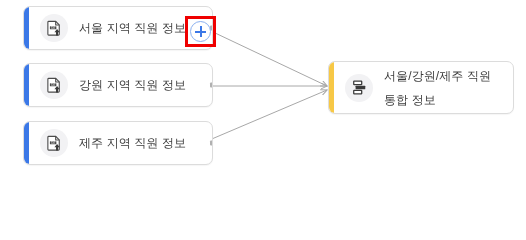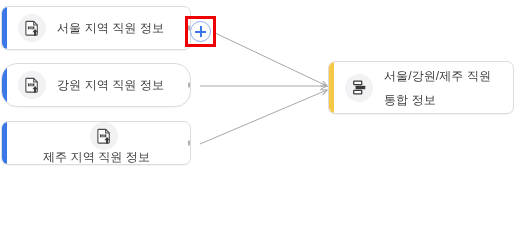--- a/index.html
+++ b/index.html
@@ -64,27 +64,27 @@
     margin-right: 10px;
     font-size: 12px;
     line-height: 15px;
     color: #3c3c3c;
     letter-spacing: 0.1px;
     white-space: pre-line;
   }
 
   
   .node.source {
-    left: 1px;
+    left: 23px;
     width: 190px;
     height: 44px;
   }
   #node-seoul    { top: 6px; }
-  #node-gangwon  { top: 63px; border-radius: 16px; }
-  #node-jeju     { top: 121px; flex-direction: column; }
+  #node-gangwon  { top: 63px; }
+  #node-jeju     { top: 121px; }
 
   
   .node.target {
     left: 328px;
     top: 61px;
     width: 186px;
     height: 53px;
   }
   .node.target .node-label { line-height: 24px; }
 

